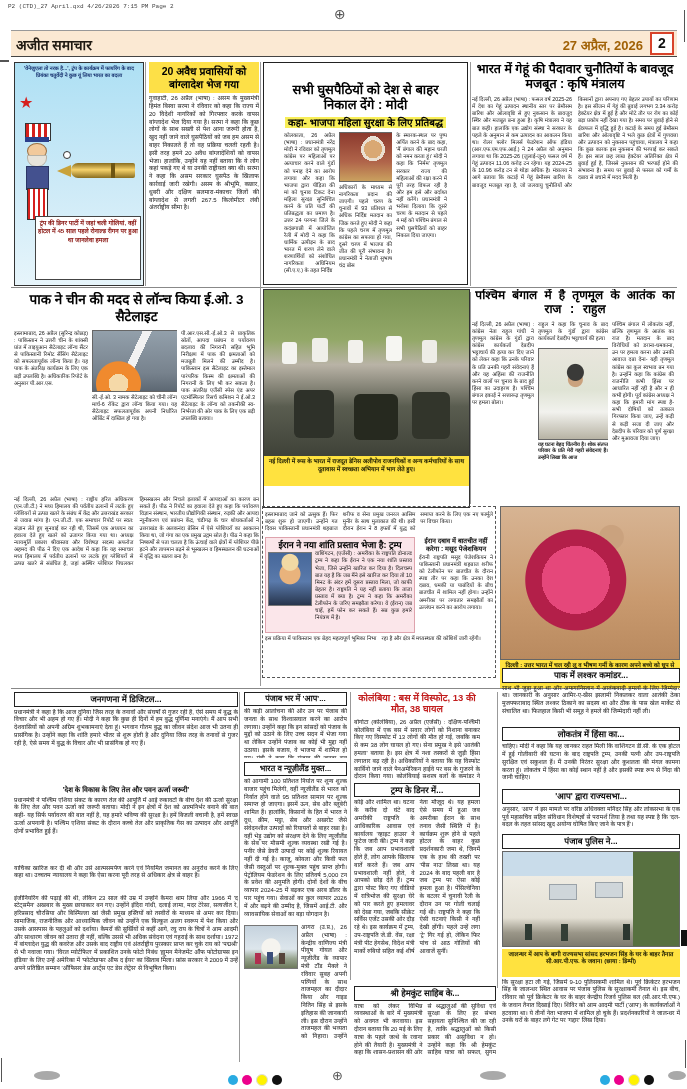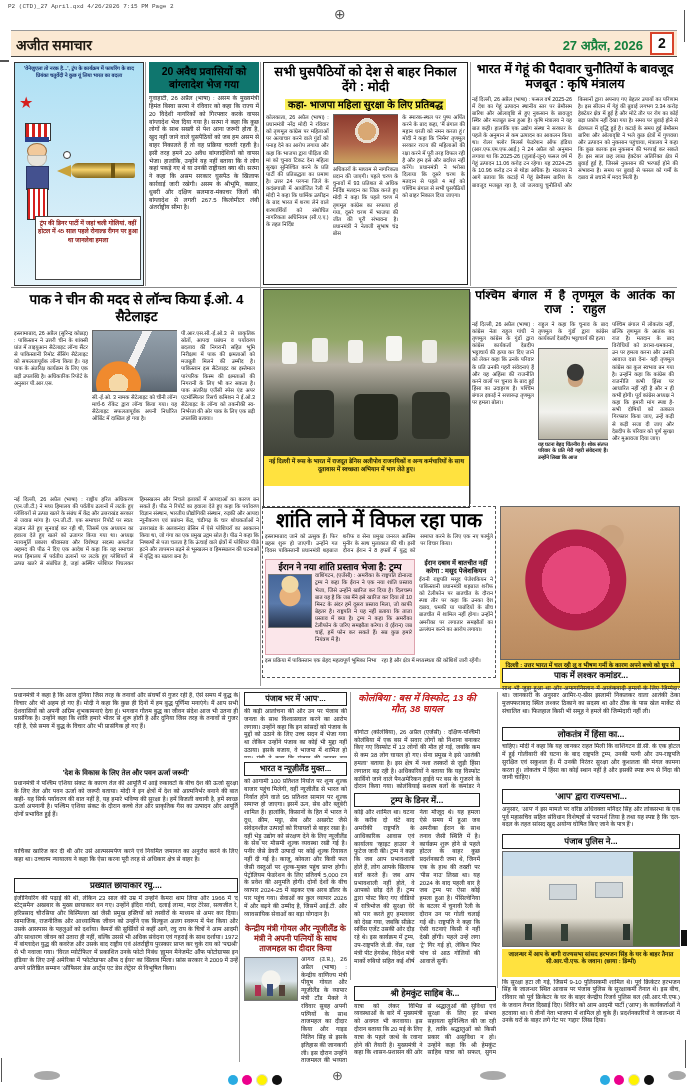--- a/index.html
+++ b/index.html
@@ -29,21 +29,21 @@
 
 <div id="page">
 
   <div class="abs" style="left:8px;top:3px;font-family:'Liberation Mono',monospace;font-size:6px;color:#444;">P2 (CTD)_27 April.qxd   4/26/2026   7:15 PM   Page 2</div>
   <div class="abs" style="left:334px;top:6px;font-size:14px;color:#555;">⊕</div>
   <div class="abs" style="left:684px;top:10px;width:1px;height:32px;background:#555;"></div>
   <div class="abs" style="left:0;top:60px;width:9px;height:2px;background:#555;"></div>
 
   <div class="abs" style="left:11px;top:30px;width:666px;height:25px;background:#fbe9d3;border-top:1px solid #999;border-bottom:1px solid #444;">
     <span class="abs" style="left:5px;top:4px;font-family:'Liberation Serif',serif;font-weight:bold;font-size:14px;color:#201a12;">अजीत समाचार</span>
-    <span class="abs" style="right:34px;top:5px;font-weight:bold;font-size:13px;color:#15803d;">27 अप्रैल, 2026</span>
+    <span class="abs" style="right:34px;top:5px;font-weight:bold;font-size:13px;color:#a16207;">27 अप्रैल, 2026</span>
     <span class="abs" style="right:3px;top:1px;width:20px;height:19px;background:#fff;border:2px solid #d8432b;
           font-weight:bold;font-size:14px;text-align:center;line-height:19px;">2</span>
   </div>
 
   <div class="vrule" style="left:145px;top:62px;height:224px;"></div>
   <div class="vrule" style="left:470px;top:62px;height:224px;"></div>
   <div class="hrule" style="left:11px;top:287px;width:666px;"></div>
   <div class="hrule" style="left:11px;top:688px;width:666px;"></div>
 
   <div class="abs" style="left:14px;top:62px;width:128px;height:222px;border:1px solid #333;
@@ -65,25 +65,25 @@
     <div class="abs" style="right:4px;top:102px;width:0;height:0;border-top:6px solid transparent;border-bottom:6px solid transparent;border-right:14px solid #c9a23a;left:42px;"></div>
     <div class="abs" style="left:56px;top:100px;width:64px;height:15px;border-radius:7px 2px 2px 7px;
          background:linear-gradient(180deg,#8a6d1f,#f6d26b 45%,#8a6d1f);"></div>
     <div class="abs" style="left:96px;top:100px;width:4px;height:15px;background:#6e5512;"></div>
 
     <div class="abs" style="left:20px;bottom:5px;width:100px;height:58px;background:#fff;border:1px solid #444;
          font-size:6.2px;font-weight:bold;color:#8a1713;text-align:center;padding:2px;line-height:1.35;overflow:hidden;">ट्रंप की डिनर पार्टी में जहां चली गोलियां, वहीं होटल में 45 साल पहले रोनाल्ड रीगन पर हुआ था जानलेवा हमला</div>
   </div>
 
   <div class="abs" style="left:149px;top:62px;width:110px;height:223px;overflow:hidden;">
-    <div class="hl" style="background:#0f766e;font-size:10.5px;line-height:1.2;padding:3px 2px;">20 अवैध प्रवासियों को बांग्लादेश भेज गया</div>
+    <div class="hl" style="background:#fde047;font-size:10.5px;line-height:1.2;padding:3px 2px;">20 अवैध प्रवासियों को बांग्लादेश भेज गया</div>
     <div class="body" style="height:178px;margin-top:2px;">गुवाहाटी, 26 अप्रैल (भाषा) : असम के मुख्यमंत्री हिमंत बिस्वा सरमा ने रविवार को कहा कि राज्य में 20 विदेशी नागरिकों को गिरफ्तार करके वापस बांग्लादेश भेज दिया गया है। सरमा ने कहा कि कुछ लोगों के साथ सख्ती से पेश आना जरूरी होता है, खुद नहीं जाने वाले घुसपैठियों को जब हम असम से बाहर निकालते हैं तो वह प्रक्रिया चलती रहती है। इसी तरह हमने 20 अवैध बांग्लादेशियों को वापस भेजा। हालांकि, उन्होंने यह नहीं बताया कि ये लोग कहां पकड़े गए थे या उनकी राष्ट्रीयता क्या थी। सरमा ने कहा कि असम सरकार घुसपैठ के खिलाफ कार्रवाई जारी रखेगी। असम के श्रीभूमि, कछार, धुबरी और दक्षिण सलमारा-मंकाचर जिलों की बांग्लादेश से लगती 267.5 किलोमीटर लंबी अंतर्राष्ट्रीय सीमा है।</div>
   </div>
 
-  <div class="abs" style="left:263px;top:62px;width:205px;height:223px;border:1.5px solid #222;padding:2px;box-sizing:border-box;overflow:hidden;">
+  <div class="abs" style="left:263px;top:62px;width:205px;height:223px;border:1.5px solid #222;padding:20px;box-sizing:border-box;overflow:hidden;">
     <div class="hl" style="font-size:13px;line-height:1.15;">सभी घुसपैठियों को देश से बाहर निकाल देंगे : मोदी</div>
     <div class="hl" style="font-size:10px;margin:2px 0 3px 0;">
       <span style="background:#f8ee58;padding:0 3px;">कहा- भाजपा महिला सुरक्षा के लिए प्रतिबद्ध</span>
     </div>
     <div class="colbox">
       <div class="col body sm" style="width:63px;height:172px;">कोलकाता, 26 अप्रैल (भाषा) : प्रधानमंत्री नरेंद्र मोदी ने रविवार को तृणमूल कांग्रेस पर महिलाओं पर अत्याचार करने वाले गुंडों को पनाह देने का आरोप लगाया और कहा कि भाजपा द्वारा पीड़िता की मां को चुनाव टिकट देना महिला सुरक्षा सुनिश्चित करने के प्रति पार्टी की प्रतिबद्धता का प्रमाण है। उत्तर 24 परगना जिले के कदंबगाछी में आयोजित रैली में मोदी ने कहा कि धार्मिक उत्पीड़न के बाद भारत में शरण लेने वाले शरणार्थियों को संशोधित नागरिकता अधिनियम (सी.ए.ए.) के तहत निर्दिष्ट</div>
       <div class="col" style="width:66px;height:172px;overflow:hidden;">
         <div class="photo" style="width:66px;height:48px;border:1px solid #666;
              background:radial-gradient(circle at 50% 34%,#d9a873 0 9px,#eadfd0 9px 12px,transparent 12px),
                         radial-gradient(circle at 50% 20%,#e8e4dd 0 7px,transparent 7px),
@@ -96,21 +96,21 @@
 
   <div class="abs" style="left:472px;top:62px;width:206px;height:223px;overflow:hidden;">
     <div class="hl" style="font-size:12.5px;line-height:1.2;">भारत में गेहूं की पैदावार चुनौतियों के बावजूद मजबूत : कृषि मंत्रालय</div>
     <div class="body sm" style="height:178px;margin-top:4px;column-count:2;column-gap:6px;">नई दिल्ली, 26 अप्रैल (भाषा) : फसल वर्ष 2025-26 में देश का गेहूं उत्पादन स्थानीय स्तर पर बेमौसम बारिश और ओलावृष्टि से हुए नुकसान के बावजूद स्थिर और मजबूत बना हुआ है। कृषि मंत्रालय ने यह बात कही। हालांकि एक उद्योग संस्था ने सरकार के पहले के अनुमान से कम उत्पादन का आकलन किया था। रोलर फ्लोर मिलर्स फेडरेशन ऑफ इंडिया (आर.एफ.एम.एफ.आई.) ने 24 अप्रैल को अनुमान लगाया था कि 2025-26 (जुलाई-जून) फसल वर्ष में गेहूं उत्पादन 11.06 करोड़ टन रहेगा। यह 2024-25 के 10.96 करोड़ टन से थोड़ा अधिक है। मंत्रालय ने आगे बताया कि कटाई में गेहूं बेमौसम बारिश के बावजूद मजबूत रहा है, जो जलवायु चुनौतियों और किसानों द्वारा अपनाए गए बेहतर उपायों का परिणाम है। इस सीजन में गेहूं की बुवाई लगभग 3.34 करोड़ हेक्टेयर क्षेत्र में हुई है और मोटे तौर पर रोग का कोई बड़ा प्रकोप नहीं देखा गया है। समय पर बुवाई होने से क्षेत्रफल में वृद्धि हुई है। कटाई के समय हुई बेमौसम बारिश और ओलावृष्टि ने भले कुछ क्षेत्रों में गुणवत्ता और उत्पादन को नुकसान पहुंचाया, मंत्रालय ने कहा कि कुछ कारक इस नुकसान की भरपाई कर सकते हैं। इस साल छह लाख हेक्टेयर अतिरिक्त क्षेत्र में बुवाई हुई है, जिससे नुकसान की भरपाई होने की संभावना है। समय पर बुवाई से फसल को गर्मी के दबाव से बचाने में मदद मिली है।</div>
   </div>
 
   <div class="vrule" style="left:260px;top:62px;height:624px;"></div>
   <div class="vrule" style="left:470px;top:292px;height:212px;"></div>
 
   <div class="abs" style="left:14px;top:292px;width:245px;height:196px;overflow:hidden;">
-    <div class="hl" style="font-size:13.5px;line-height:1.25;">पाक ने चीन की मदद से लॉन्च किया ई.ओ. 4 सैटेलाइट</div>
+    <div class="hl" style="font-size:13.5px;line-height:1.25;">पाक ने चीन की मदद से लॉन्च किया ई.ओ. 3 सैटेलाइट</div>
     <div class="colbox" style="margin-top:4px;">
       <div class="col body sm" style="width:74px;height:146px;">इस्लामाबाद, 26 अप्रैल (सुरिन्द्र कोछड़) : पाकिस्तान ने उत्तरी चीन के शांक्सी प्रांत में ताइयुआन सैटेलाइट लॉन्च सैंटर से पाकिस्तानी रिमोट सैंसिंग सैटेलाइट को सफलतापूर्वक लॉन्च किया है। यह पाक के अंतरिक्ष कार्यक्रम के लिए एक बड़ी उपलब्धि है। अधिकारिक रिपोर्ट के अनुसार पी.आर.एस.</div>
       <div class="col" style="width:85px;height:146px;overflow:hidden;">
         <div class="photo" style="width:85px;height:60px;border:1px solid #666;
              background:radial-gradient(circle at 30% 88%,#f5d9a8 0 10px,#f08a2e 10px 22px,transparent 23px),
                         linear-gradient(115deg,transparent 44%,#f2f2f2 44% 52%,transparent 52%),
                         linear-gradient(180deg,#93a0ab,#77828d 70%,#5d6873);"></div>
         <div class="body sm" style="height:82px;margin-top:2px;">सी.-ई.ओ. 3 नामक सैटेलाइट को चीनी लॉन्ग मार्च-6 रॉकेट द्वारा लॉन्च किया गया। यह सैटेलाइट सफलतापूर्वक अपनी निर्धारित ऑर्बिट में दाखिल हो गया है।</div>
       </div>
       <div class="col body sm" style="width:74px;height:146px;">पी.आर.एस.सी.-ई.ओ.3 से प्राकृतिक स्रोतों, आपदा प्रबंधन व पर्यावरण बदलाव की निगरानी सहित भूमि निरीक्षण में पाक की क्षमताओं को मजबूती मिलने की उम्मीद है। पाकिस्तान इस सैटेलाइट का इस्तेमाल पारंपरिक किस्म की क्षमताओं की निगरानी के लिए भी कर सकता है। पाक अंतरिक्ष एजैंसी स्पेस एंड अपर एटमॉस्फियर रिसर्च कमिशन ने ई.ओ.3 सैटेलाइट के लॉन्च को तकनीकी स्व-निर्भरता की ओर पाक के लिए एक बड़ी उपलब्धि बताया।</div>
@@ -145,21 +145,20 @@
       </div>
       <div class="col body sm" style="width:62px;height:186px;">पश्चिम बंगाल में लोकतंत्र नहीं, बल्कि तृणमूल के आतंक का राज है। मतदान के बाद विरोधियों को डराना-धमकाना, उन पर हमला करना और उनकी आवाज दबा देना- यही तृणमूल कांग्रेस का कुल स्वभाव बन गया है। उन्होंने कहा कि कांग्रेस की राजनीति कभी हिंसा पर आधारित नहीं रही है और न ही कभी होगी। पूर्व कांग्रेस अध्यक्ष ने कहा कि हमारी मांग स्पष्ट है- सभी दोषियों को तत्काल गिरफ्तार किया जाए, उन्हें कड़ी से कड़ी सजा दी जाए और देबदीप के परिवार को पूर्ण सुरक्षा और मुआवजा दिया जाए।</div>
     </div>
   </div>
 
   <div class="abs" style="left:14px;top:492px;width:245px;height:194px;overflow:hidden;">
     <div class="body sm" style="height:150px;margin-top:4px;column-count:2;column-gap:6px;">नई दिल्ली, 26 अप्रैल (भाषा) : राष्ट्रीय हरित अधिकरण (एन.जी.टी.) ने मध्य हिमालय की पर्वतीय ढलानों में लटके हुए ग्लेशियरों से उत्पन्न खतरे के संबंध में केंद्र और उत्तराखंड सरकार से जवाब मांगा है। एन.जी.टी. एक समाचार रिपोर्ट पर स्वत: संज्ञान लेते हुए सुनवाई कर रही थी, जिसमें एक अध्ययन का हवाला देते हुए खतरे को उजागर किया गया था। अध्यक्ष न्यायमूर्ति प्रकाश श्रीवास्तव और विशेषज्ञ सदस्य अफरोज अहमद की पीठ ने दिए एक आदेश में कहा कि यह समाचार मध्य हिमालय में पर्वतीय ढलानों पर लटके हुए ग्लेशियरों से उत्पन्न खतरे से संबंधित है, जहां अस्थिर ग्लेशियर पिघलकर हिमस्खलन और निचले इलाकों में आपदाओं का कारण बन सकते हैं। पीठ ने रिपोर्ट का हवाला देते हुए कहा कि पर्यावरण विज्ञान संस्थान, भारतीय प्रौद्योगिकी संस्थान, रुड़की और आपदा न्यूनीकरण एवं प्रबंधन केंद्र, चंडीगढ़ के चार शोधकर्ताओं ने उत्तराखंड के अलकनंदा बेसिन में ऐसे ग्लेशियरों का आकलन किया था, जो गंगा का एक प्रमुख उद्गम स्रोत है। पीठ ने कहा कि निष्कर्षों से पता चलता है कि ऊंचाई वाले क्षेत्रों में ग्लेशियर पीछे हटने और तापमान बढ़ने से भूस्खलन व हिमस्खलन की घटनाओं में वृद्धि का खतरा बना है।</div>
   </div>
 
   <div class="abs" style="left:262px;top:506px;width:234px;height:172px;border:1.5px dashed #555;padding:2px;box-sizing:border-box;overflow:hidden;">
-    <div class="hl" style="font-size:20px;line-height:1.1;">शांति लाने में विफल रहा पाक</div>
     <div class="body sm" style="height:24px;column-count:3;column-gap:5px;margin-top:2px;">इस्लामाबाद जाने को उत्सुक हैं। फिर बहस शुरू हो जाएगी। उन्होंने गत दिवस पाकिस्तानी प्रधानमंत्री शहबाज शरीफ व सेना प्रमुख जनरल आसिम मुनीर के साथ मुलाकात की थी। इसी दौरान ईरान ने 8 हफ्तों में युद्ध को समाप्त करने के लिए एक नए फार्मूले पर विचार किया।</div>
     <div style="display:flex;gap:4px;margin-top:2px;">
       <div style="width:150px;height:96px;background:#fbe6ea;border:1px solid #dea3ad;padding:2px;box-sizing:border-box;overflow:hidden;">
         <div class="hl" style="font-size:9px;line-height:1.15;">ईरान ने नया शांति प्रस्ताव भेजा है: ट्रम्प</div>
         <div class="photo" style="float:left;width:42px;height:52px;border:1px solid #777;margin:2px 3px 1px 0;
              background:radial-gradient(circle at 50% 18%,#f2d9a4 0 8px,transparent 9px),
                         radial-gradient(circle at 50% 40%,#e9b37c 0 10px,transparent 11px),
                         linear-gradient(180deg,#46679a 0%,#5a7aab 55%,#27354d 100%);"></div>
         <div class="body sm" style="height:70px;">वाशिंगटन, (एजेंसी) : अमरीका के राष्ट्रपति डोनाल्ड ट्रम्प ने कहा कि ईरान ने एक नया शांति प्रस्ताव भेजा, जिसे उन्होंने खारिज कर दिया है। दिलचस्प बात यह है कि जब मैंने इसे खारिज कर दिया तो 10 मिनट के अंदर हमें दूसरा प्रस्ताव मिला, जो काफी बेहतर है। राष्ट्रपति ने यह नहीं बताया कि ताजा प्रस्ताव में क्या है। ट्रम्प ने कहा कि अमरीका टेलीफोन के जरिए समझौता करेगा। वे (ईरान) जब चाहें, हमें फोन कर सकते हैं। सब कुछ हमारे नियंत्रण में है।</div>
       </div>
@@ -178,48 +177,47 @@
                     radial-gradient(circle at 30% 70%,#f5f0e8 0 8px,transparent 9px),
                     linear-gradient(180deg,#d7b493 0%,#c99a6f 60%,#b98a5f 100%);"></div>
     <div class="cap-yellow" style="height:24px;">दिल्ली : उत्तर भारत में चल रही लू व भीषण गर्मी के कारण अपने बच्चे को धूप से बचाने के लिए कपड़े से ढके हुए महिला।</div>
   </div>
 
   <div class="vrule" style="left:239px;top:692px;height:370px;"></div>
   <div class="vrule" style="left:350px;top:692px;height:288px;"></div>
   <div class="vrule" style="left:497px;top:692px;height:296px;"></div>
 
   <div class="abs" style="left:14px;top:692px;width:224px;height:370px;overflow:hidden;">
+    <div class="bh">जनगणना में डिजिटल...</div>
     <div class="bt" style="height:72px;">प्रधानमंत्री ने कहा है कि आज दुनिया जिस तरह के तनावों और संघर्षों से गुजर रही है, ऐसे समय में बुद्ध के विचार और भी अहम हो गए हैं। मोदी ने कहा कि कुछ ही दिनों में हम बुद्ध पूर्णिमा मनाएंगे। मैं आप सभी देशवासियों को अपनी अग्रिम शुभकामनाएं देता हूं। भगवान गौतम बुद्ध का जीवन संदेश आज भी उतना ही प्रासंगिक है। उन्होंने कहा कि शांति हमारे भीतर से शुरू होती है और दुनिया जिस तरह के तनावों से गुजर रही है, ऐसे समय में बुद्ध के विचार और भी प्रासंगिक हो गए हैं।</div>
     <div style="font-size:7px;font-weight:bold;text-align:center;margin:1px 0 3px 0;">'देश के विकास के लिए तेल और पवन ऊर्जा जरूरी'</div>
     <div class="bt" style="height:64px;">प्रधानमंत्री ने पश्चिम एशिया संकट के कारण तेल की आपूर्ति में आई रुकावटों के बीच देश की ऊर्जा सुरक्षा के लिए तेल और पवन ऊर्जा को जरूरी बताया। मोदी ने इन क्षेत्रों में देश को आत्मनिर्भर बनाने की बात कही- यह सिर्फ पर्यावरण की बात नहीं है, यह हमारे भविष्य की सुरक्षा है। हमें बिजली बचानी है, हमें स्वच्छ ऊर्जा अपनानी है। पश्चिम एशिया संकट के दौरान कच्चे तेल और प्राकृतिक गैस का उत्पादन और आपूर्ति दोनों प्रभावित हुई हैं।</div>
     <div class="bt" style="height:26px;">याचिका खारिज कर दी थी और उसे आत्मसमर्पण करने एवं नियमित जमानत का अनुरोध करने के लिए कहा था। उच्चतम न्यायालय ने कहा कि ऐसा करना पूरी तरह से अधिकार क्षेत्र से बाहर है।</div>
-    <div class="bh">प्रख्यात छायाकार रघु....</div>
     <div class="bt" style="height:132px;">इंजीनियरिंग की पढ़ाई की थी, लेकिन 23 साल की उम्र में उन्होंने कैमरा थाम लिया और 1966 में 'द स्टेट्समैन' अखबार के मुख्य छायाकार बन गए। उन्होंने इंदिरा गांधी, दलाई लामा, मदर टेरेसा, सत्यजीत रे, हरिप्रसाद चौरसिया और बिस्मिल्ला खां जैसी प्रमुख हस्तियों को तस्वीरों के माध्यम से अमर कर दिया। सामाजिक, राजनीतिक और आध्यात्मिक जीवन को उन्होंने एक बिल्कुल अलग स्वरूप में पेश किया और उसके आसपास के पहलुओं को दर्शाया। कैमरों की सुर्खियों से कहीं आगे, रघु राय के चित्रों ने आम आदमी और साधारण जीवन को उतारा ही नहीं, बल्कि उससे भी अधिक संवेदना एवं गहराई के साथ दर्शाया। 1972 में बांग्लादेश युद्ध की कवरेज और उसके बाद राष्ट्रीय एवं अंतर्राष्ट्रीय पुरस्कार प्राप्त कर चुके राय को 'पद्मश्री' से भी नवाजा गया। 'विरल म्योर्टफिल' में प्रकाशित उनके फोटो निबंध 'ह्यूमन मैनेजमेंट ऑफ फोटोग्राफ्स इन इंडिया' के लिए उन्हें अमेरिका में 'फोटोग्राफर ऑफ द ईयर' का खिताब मिला। फ्रांस सरकार ने 2009 में उन्हें अपने प्रतिष्ठित सम्मान 'ऑफिसर डेस आर्ट्स एट डेस लेट्रेस' से विभूषित किया।</div>
   </div>
 
   <div class="abs" style="left:244px;top:692px;width:103px;height:370px;overflow:hidden;">
     <div class="bh" style="font-size:8px;">पंजाब भर में 'आप'...</div>
     <div class="bt" style="height:50px;">की कड़ी आलोचना की और उन पर पंजाब की जनता के साथ विश्वासघात करने का आरोप लगाया। उन्होंने कहा कि इन सांसदों को पंजाब के मुद्दों को उठाने के लिए उच्च सदन में भेजा गया था लेकिन उन्होंने पंजाब का कोई भी मुद्दा नहीं उठाया। इसके बजाय, वे भाजपा में शामिल हो गए। मंत्री ने कहा कि पंजाब की जनता दल बदलने वालों को कभी माफ नहीं करेगी।</div>
     <div class="bh" style="font-size:8px;">भारत व न्यूज़ीलैंड मुक्त...</div>
     <div class="bt" style="height:142px;">को आगामी 100 प्रतिशत निर्यात पर शून्य शुल्क बाजार पहुंच मिलेगी, वहीं न्यूजीलैंड से भारत को निर्यात होने वाले 95 प्रतिशत सामान पर शुल्क समाप्त हो जाएगा। इसमें ऊन, सेब और ब्लूबेरी शामिल हैं। हालांकि, किसानों के हित में भारत ने दूध, क्रीम, मट्ठा, सेब और अखरोट जैसे संवेदनशील उत्पादों को रियायतों से बाहर रखा है। वहीं भेड़ू उद्योग को संरक्षण देने के लिए न्यूजीलैंड के सेब पर मौसमी शुल्क व्यवस्था रखी गई है। पनीर जैसे डेयरी उत्पादों पर कोई शुल्क रियायत नहीं दी गई है। काजू, कोयला और किवी फल जैसी वस्तुओं पर शुल्क-मुक्त पहुंच प्राप्त होगी। पेट्रोलियम फेडरेशन के लिए प्रतिवर्ष 5,000 टन के प्रवेश की अनुमति होगी। दोनों देशों के बीच व्यापार 2024-25 में बढ़कर एक अरब डॉलर के पार पहुंच गया। सेवाओं का कुल व्यापार 2026 में और बढ़ने की उम्मीद है, जिसमें आई.टी. और व्यावसायिक सेवाओं का बड़ा योगदान है।</div>
-    <div class="hl maroon" style="font-size:8px;line-height:1.25;margin-bottom:2px;">केन्द्रीय मंत्री गोयल और न्यूजीलैंड के मंत्री ने अपनी पत्नियों के साथ ताजमहल का दीदार किया</div>
     <div style="overflow:hidden;height:118px;">
       <div class="photo" style="float:left;width:52px;height:42px;border:1px solid #777;margin:1px 3px 1px 0;
            background:radial-gradient(circle at 50% 52%,#f5f4ef 0 9px,transparent 10px),
                       linear-gradient(180deg,#c6d3de 0%,#dde6ec 55%,#97a48f 78%,#6e7b5c 100%);">
         <span class="abs" style="left:10px;bottom:4px;width:6px;height:11px;background:#b03050;"></span>
         <span class="abs" style="left:22px;bottom:4px;width:6px;height:12px;background:#3b4e7a;"></span>
         <span class="abs" style="left:34px;bottom:4px;width:6px;height:11px;background:#55433a;"></span>
       </div>
       <div class="bt" style="height:116px;margin-bottom:0;">आगरा (उ.प्र.), 26 अप्रैल (भाषा) : केन्द्रीय वाणिज्य मंत्री पीयूष गोयल और न्यूजीलैंड के व्यापार मंत्री टॉड मैक्ले ने रविवार सुबह अपनी पत्नियों के साथ ताजमहल का दीदार किया और गाइड नितिन सिंह से इसके इतिहास की जानकारी ली। इस दौरान उन्होंने ताजमहल की भव्यता को निहारा। उन्होंने कहा कि सोमवार को भारत और न्यूजीलैंड के बीच मुक्त व्यापार समझौते पर हस्ताक्षर होंगे, जो आने वाले महीनों में दोनों देशों के बीच कारोबार को बढ़ाने में सहायक होगा। गोयल ने कहा कि समझौते के तहत भारत से चिकित्सा टेक्सटाइल के सामान न्यूजीलैंड भेजे जा सकेंगे और इससे आगरा के चमड़ा कारोबार सहित विभिन्न उद्योगों को फायदा होगा।</div>
     </div>
   </div>
 
   <div class="abs" style="left:354px;top:692px;width:126px;height:288px;overflow:hidden;">
-    <div class="hl red" style="font-size:9.5px;line-height:1.2;margin-bottom:14px;font-style:italic;">कोलंबिया : बस में विस्फोट, 13 की मौत, 38 घायल</div>
+    <div class="hl red" style="font-size:9.5px;line-height:1.2;margin-bottom:4px;">कोलंबिया : बस में विस्फोट, 13 की मौत, 38 घायल</div>
     <div class="bt" style="height:60px;">बोगोटा (कोलंबिया), 26 अप्रैल (एजेंसी) : दक्षिण-पश्चिमी कोलंबिया में एक बस में सवार लोगों को निशाना बनाकर किए गए विस्फोट में 13 लोगों की मौत हो गई, जबकि कम से कम 38 लोग घायल हो गए। सेना प्रमुख ने इसे 'आतंकी हमला' बताया है। इस क्षेत्र में नशा तस्करों से जुड़ी हिंसा लगातार बढ़ रही है। अधिकारियों ने बताया कि यह विस्फोट कार्बिनो जाने वाले पैनअमेरिकन हाईवे पर बस के गुजरने के दौरान किया गया। कोलंबियाई सशस्त्र बलों के कमांडर ने संवाददाता सम्मेलन में कहा कि यह 'आतंकी कृत्य' है और इस के पीछे कुख्यात गिरोह तथा नशा तस्करों का हाथ है।</div>
     <div class="bh">ट्रम्प के डिनर में...</div>
     <div class="bt" style="height:186px;column-count:2;column-gap:5px;">कोई और शामिल था। घटना के करीब दो घंटे बाद अमरीकी राष्ट्रपति के आधिकारिक आवास एवं कार्यालय 'व्हाइट हाउस' ने फुटेज जारी की। ट्रम्प ने कहा कि जब आप प्रभावशाली होते हैं, लोग आपके खिलाफ बातें करते हैं। जब आप प्रभावशाली नहीं होते, वे आपको छोड़ देते हैं। ट्रम्प द्वारा पोस्ट किए गए वीडियो में रात्रिभोज की सुरक्षा घेरे को पार करते हुए हमलावर को देखा गया, जबकि सीक्रेट सर्विस एजेंट उसकी ओर दौड़ रहे थे। इस कार्यक्रम में ट्रम्प, उप-राष्ट्रपति जे.डी. वेंस, रक्षा मंत्री पीट हेगसेथ, विदेश मंत्री मार्को रुबियो सहित कई शीर्ष नेता मौजूद थे। यह हमला ऐसे समय में हुआ जब अमरीका ईरान के साथ तनाव जैसी स्थिति में है। कार्यक्रम शुरू होने से पहले होटल के बाहर कुछ प्रदर्शनकारी जमा थे, जिनमें एक के हाथ की तख्ती पर 'पीस नाउ' लिखा था। यह 2024 के बाद पहली बार है जब ट्रम्प पर ऐसा कोई हमला हुआ है। पेंसिल्वेनिया के बटलर में चुनावी रैली के दौरान उन पर गोली चलाई गई थी। राष्ट्रपति ने कहा कि ऐसी घटनाएं किसी ने नहीं देखी होंगी। पहले उन्हें लगा 'ट्रे' गिर गई हो, लेकिन फिर पांच से आठ गोलियों की आवाजें सुनीं।</div>
   </div>
 
   <div class="abs" style="left:354px;top:986px;width:142px;height:76px;overflow:hidden;">
     <div class="bh">श्री हेमकुंट साहिब के...</div>
     <div class="bt" style="height:56px;column-count:2;column-gap:5px;">यात्रा को लेकर विभिन्न व्यवस्थाओं के बारे में मुख्यमंत्री को अवगत भी करवाया। इस दौरान बताया कि 20 मई के लिए यात्रा के पहले जत्थे के रवाना होने की तैयारी है। मुख्यमंत्री ने कहा कि शासन-प्रशासन की ओर से श्रद्धालुओं की सुविधा एवं सुरक्षा के लिए हर संभव सहायता सुनिश्चित की जा रही है, ताकि श्रद्धालुओं को किसी प्रकार की असुविधा न हो। उन्होंने कहा कि श्री हेमकुंट साहिब यात्रा को सफल, सुगम एवं व्यवस्थित बनाने के लिए राज्य सरकार पूर्ण प्रतिबद्धता के साथ कार्य कर रही है।</div>
   </div>
 

